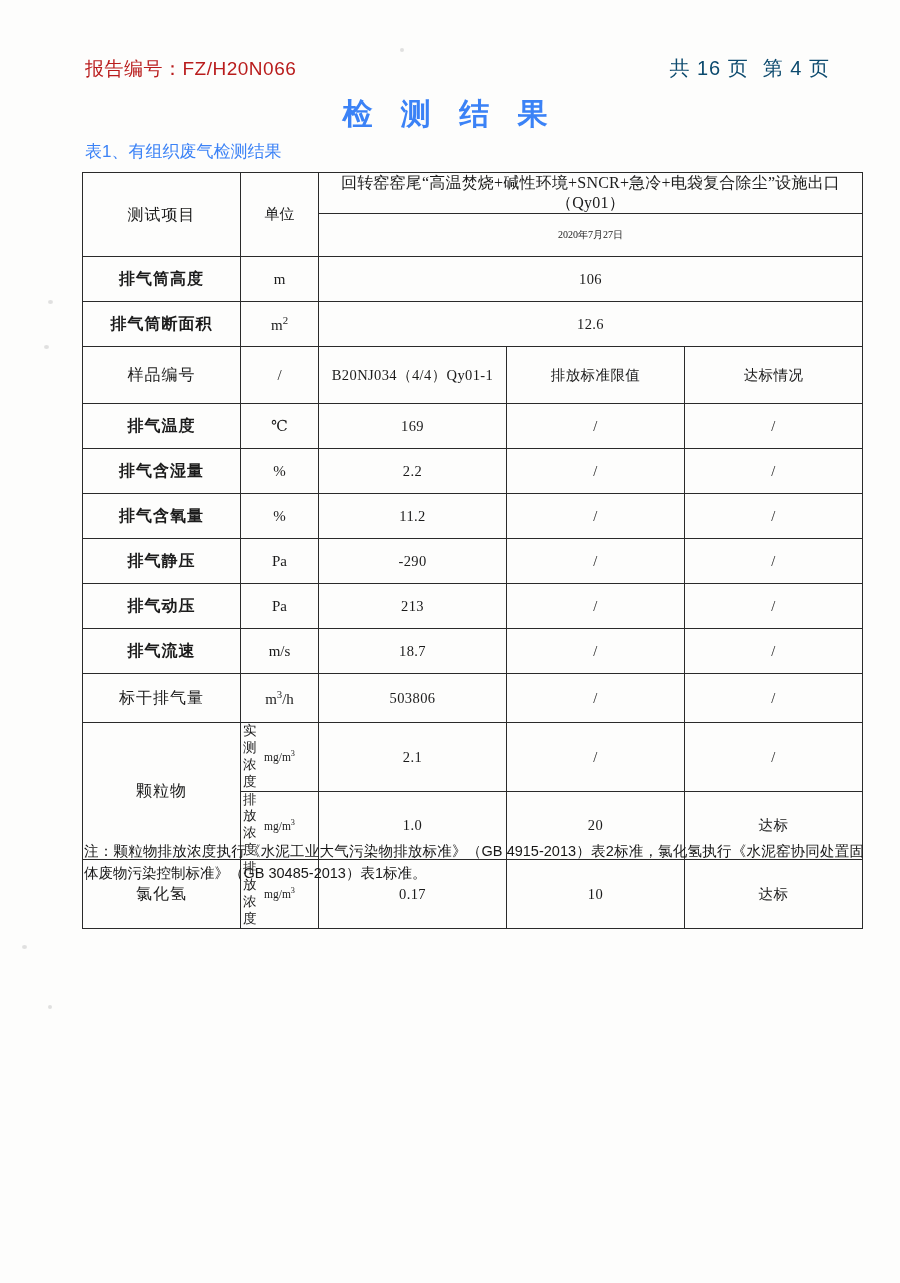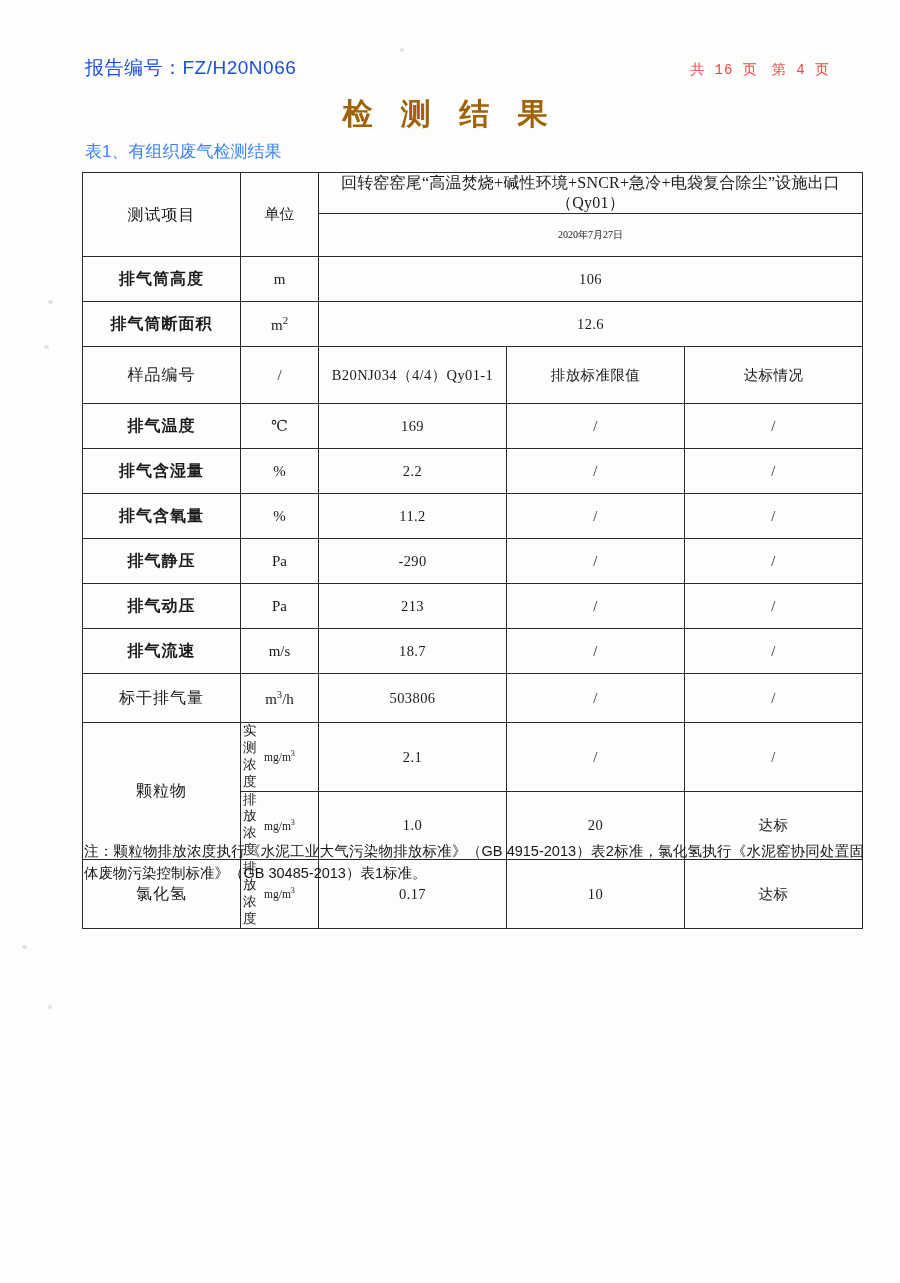--- a/index.html
+++ b/index.html
@@ -36,40 +36,40 @@
     width: 745px;
     display: flex;
     justify-content: space-between;
     align-items: baseline;
   }
   .report-no {
     font-size: 19px;
     letter-spacing: .5px;
     font-family: "Liberation Sans", sans-serif;
     font-weight: 500;
-    color: #1d4ed8;
+    color: #b91c1c;
   }
   .page-no {
-    font-size: 14px;
-    font-family: Liberation Mono, monospace;
+    font-size: 20px;
+    font-family: Liberation Sans, sans-serif;
     letter-spacing: 1px;
-    color: #ef4444;
+    color: #0c4a6e;
   }
   .page-no .seg { margin-left: 14px; }
   .doc-title {
     position: absolute;
     top: 94px;
     left: 0;
     width: 900px;
     text-align: center;
     font-size: 30px;
     font-weight: bold;
     letter-spacing: 10px;
     font-family: "Liberation Sans", sans-serif;
-    color: #a16207;
+    color: #3b82f6;
   }
   .table-caption {
     position: absolute;
     left: 85px;
     top: 140px;
     font-size: 17px;
     font-family: "Liberation Sans", sans-serif;
     color: #3b82f6;
   }
   table.result {

